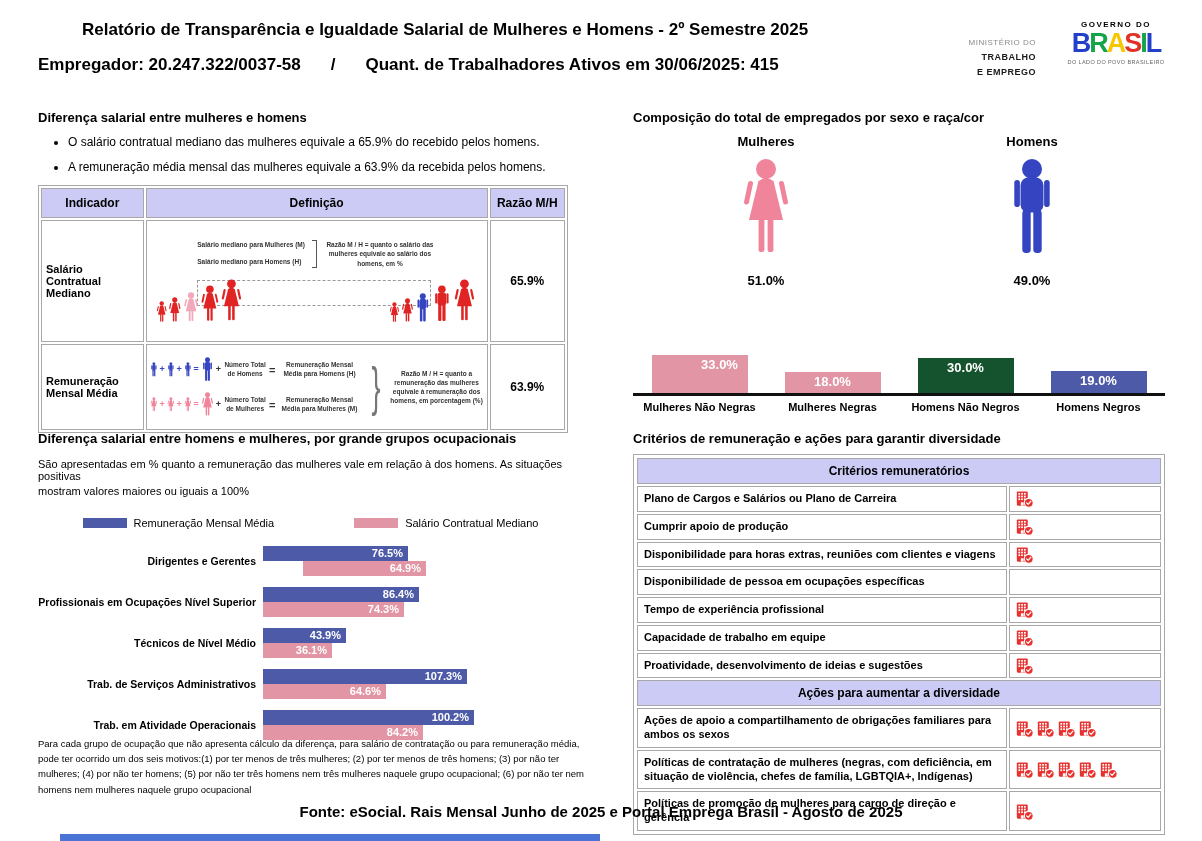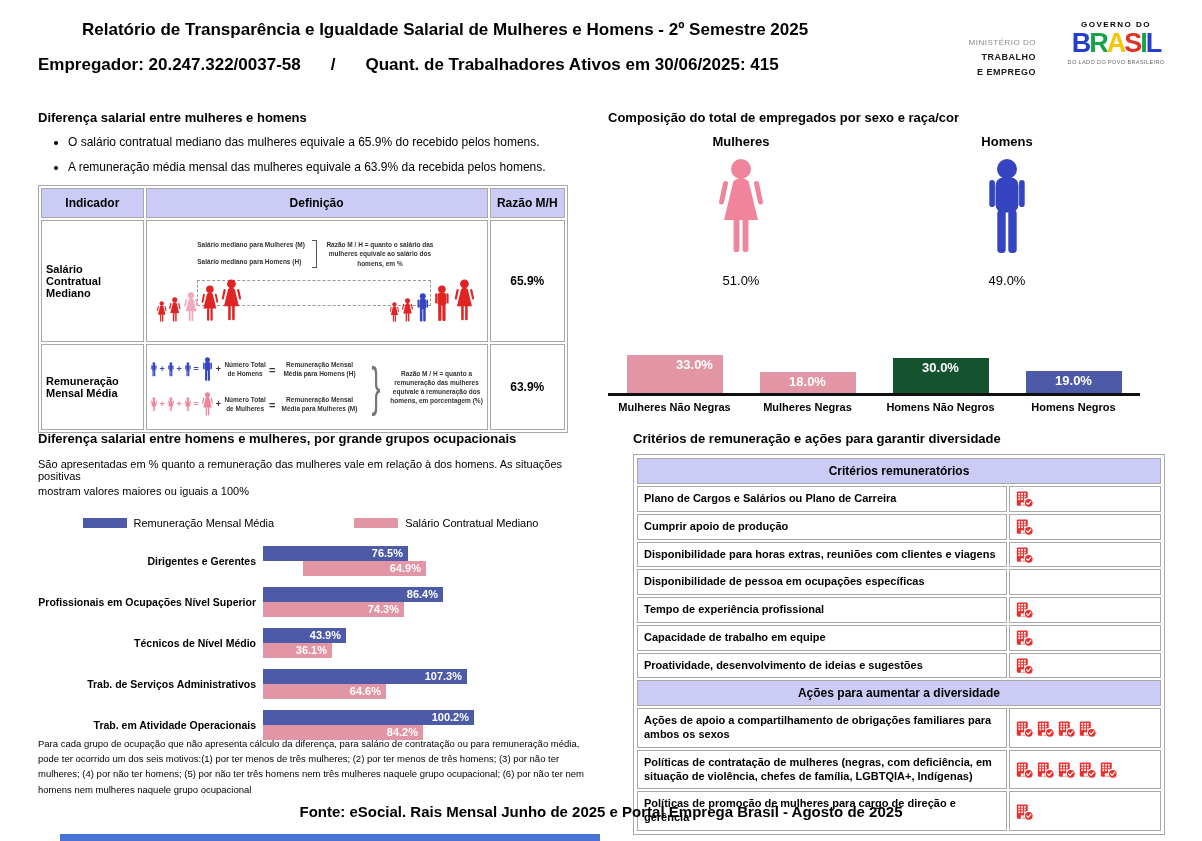--- a/index.html
+++ b/index.html
@@ -15,21 +15,21 @@
   .ministry { text-align:right; margin-top:16px; font-size:8px; color:#8a8a8a; letter-spacing:.5px; line-height:1.7; }
   .ministry .b { color:#1a1a1a; font-weight:bold; font-size:9px; }
   .gov { text-align:center; width:120px; }
   .gov-top { font-size:8px; font-weight:bold; letter-spacing:1.5px; }
   .gov-brand { font-size:27px; font-weight:bold; letter-spacing:-2px; line-height:1.05; }
   .gov-bottom { font-size:5.5px; color:#666; letter-spacing:.4px; margin-top:2px; }
 
   
   .sec-title { font-size:13px; font-weight:bold; }
   #sec-gap  { position:absolute; left:38px;  top:110px; width:530px; }
-  #sec-comp { position:absolute; left:608px; top:110px; width:532px; height:320px; }
+  #sec-comp { position:absolute; left:633px; top:110px; width:532px; height:320px; }
   #sec-occ  { position:absolute; left:38px;  top:431px; width:555px; height:375px; }
   #sec-crit { position:absolute; left:633px; top:431px; width:532px; }
 
   
   .bullets { margin:10px 0 0 30px; }
   .bullets li { font-size:12px; margin-bottom:11px; }
   table.ind { border-collapse:separate; border-spacing:2px; border:1px solid #a8a8a8; width:530px; margin-top:2px; background:#fff; }
   table.ind th { background:var(--lav); border:1px solid #a8a8a8; font-size:12px; font-weight:bold; padding:7px 0; }
   table.ind td { border:1px solid #a8a8a8; background:#fff; vertical-align:middle; }
   td.ind-name { width:128px; font-weight:bold; font-size:11px; padding:4px; }
@@ -54,21 +54,21 @@
   .sum-txt { width:44px; text-align:center; line-height:1.3; }
   .res-txt { width:84px; text-align:center; line-height:1.3; }
   .eq { font-size:11px; font-weight:bold; }
   .brace { font-size:54px; font-weight:normal; color:#777; transform:scaleX(.5); line-height:.85; }
   .dg2-note { font-size:6.5px; width:94px; text-align:center; line-height:1.4; }
 
   
   .comp-row { display:flex; justify-content:space-around; margin-top:9px; }
   .comp-col { display:flex; flex-direction:column; align-items:center; width:210px; }
   .comp-label { font-size:13px; font-weight:bold; margin-bottom:9px; }
-  .comp-value { font-size:13px; font-weight:normal; margin-top:11px; }
+  .comp-value { font-size:13px; font-weight:bold; margin-top:11px; }
   #race-chart { position:absolute; left:0; right:0; top:240px; }
   .race-bars { display:flex; align-items:flex-end; height:46px; border-bottom:3px solid #111; }
   .race-slot { flex:1; display:flex; justify-content:center; }
   .race-bar { display:flex; justify-content:center; }
   .race-val { color:#fff; font-weight:bold; font-size:13px; margin-top:2px; }
   .race-labels { display:flex; margin-top:5px; }
   .race-lbl { flex:1; text-align:center; font-size:11px; font-weight:bold; }
 
   
   .occ-sub { position:absolute; font-size:11px; }
@@ -419,21 +419,21 @@
               <span class="occ-val">76.5%</span>
             </div>
             <div class="occ-bar" style="width: 123px; background: rgb(226, 149, 164); margin-left: 40px;">
               <span class="occ-val">64.9%</span>
             </div>
           </div>
         </div>
         <div class="occ-row">
           <div class="occ-lbl">Profissionais em Ocupações Nível Superior</div>
           <div class="occ-bars">
-            <div class="occ-bar" style="width: 180px; background: rgb(77, 90, 167);">
+            <div class="occ-bar" style="width: 156px; background: rgb(77, 90, 167);">
               <span class="occ-val">86.4%</span>
             </div>
             <div class="occ-bar" style="width: 141px; background: rgb(226, 149, 164);">
               <span class="occ-val">74.3%</span>
             </div>
           </div>
         </div>
         <div class="occ-row">
           <div class="occ-lbl">Técnicos de Nível Médio</div>
           <div class="occ-bars">

